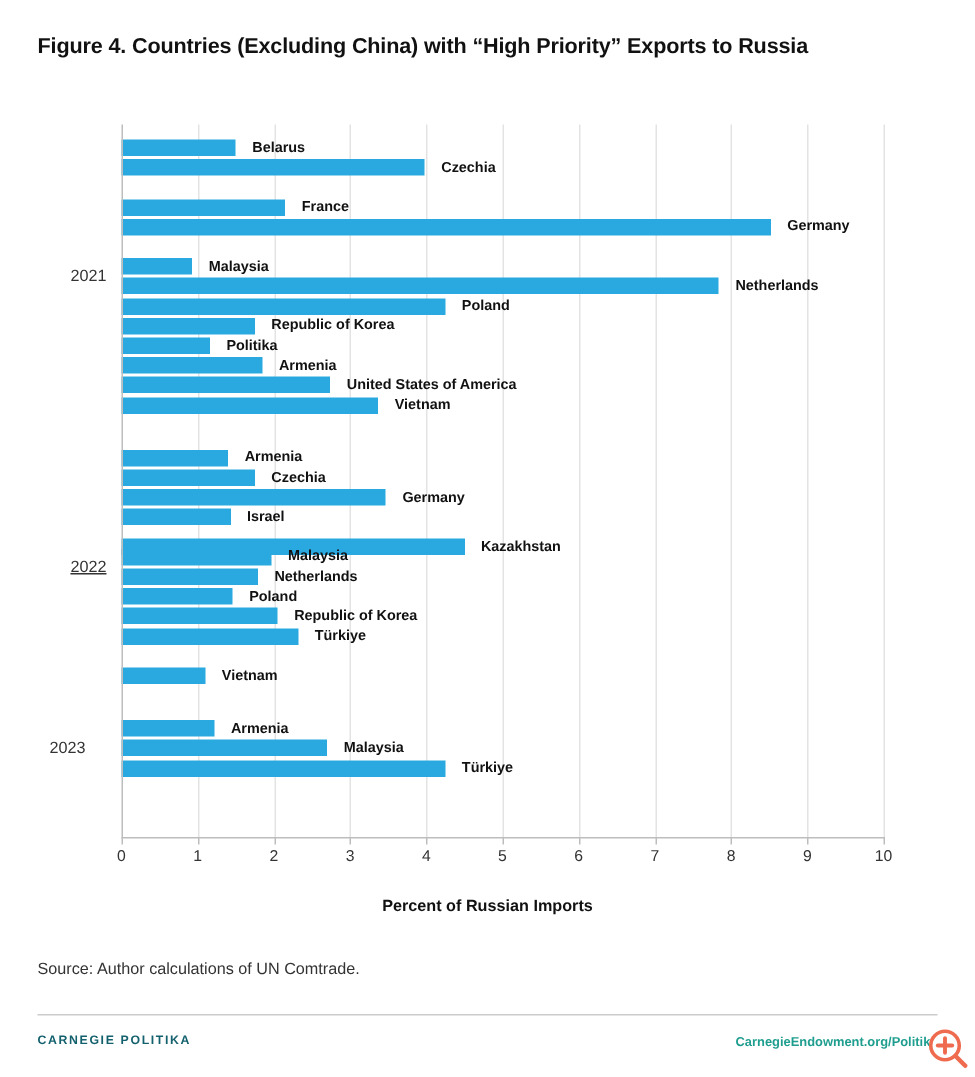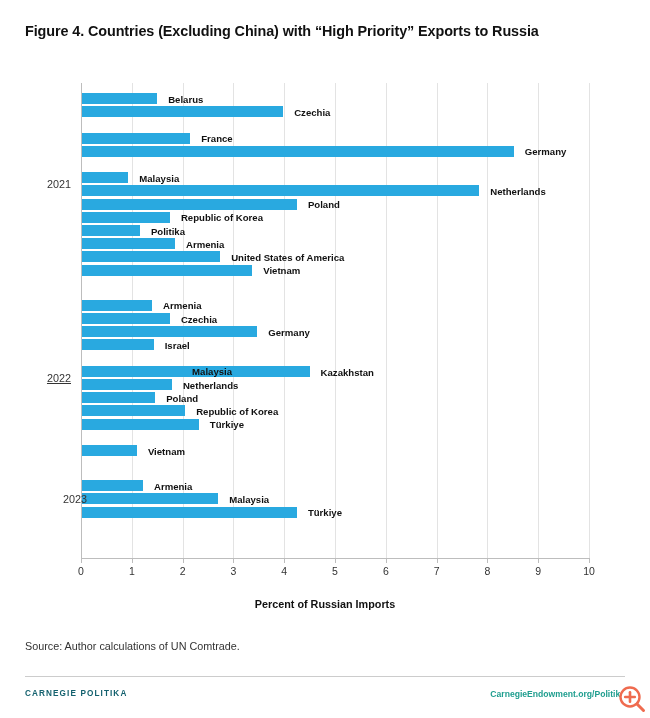--- a/index.html
+++ b/index.html
@@ -243,21 +243,21 @@
         <div class="bar-label" style="left: 88.9px;">Czechia</div>
       </div>
       <div class="bar-row" style="top: 243.2px; width: 508px;">
         <div class="bar" style="width: 176.276px; background: rgb(41, 169, 224);"></div>
         <div class="bar-label" style="left: 176.276px;">Germany</div>
       </div>
       <div class="bar-row" style="top: 256.4px; width: 508px;">
         <div class="bar" style="width: 72.644px; background: rgb(41, 169, 224);"></div>
         <div class="bar-label" style="left: 72.644px;">Israel</div>
       </div>
-      <div class="bar-row" style="top: 283px; width: 508px;">
+      <div class="bar-row" style="top: 276px; width: 508px;">
         <div class="bar" style="width: 228.6px; background: rgb(41, 169, 224);"></div>
         <div class="bar-label" style="left: 228.6px;">Kazakhstan</div>
       </div>
       <div class="bar-row" style="top: 282.8px; width: 508px;">
         <div class="bar" style="width: 100.076px; background: rgb(41, 169, 224);"></div>
         <div class="bar-label" style="left: 100.076px;">Malaysia</div>
       </div>
       <div class="bar-row" style="top: 296px; width: 508px;">
         <div class="bar" style="width: 90.932px; background: rgb(41, 169, 224);"></div>
         <div class="bar-label" style="left: 90.932px;">Netherlands</div>
@@ -313,21 +313,21 @@
       <div class="tick" style="left: 487.4px;"></div>
       <div class="tick-label" style="left: 487.4px;">8</div>
       <div class="tick" style="left: 538.2px;"></div>
       <div class="tick-label" style="left: 538.2px;">9</div>
       <div class="tick" style="left: 589px;"></div>
       <div class="tick-label" style="left: 589px;">10</div>
     </div>
   <div id="year-labels">
       <div class="year-label" style="top: 184.3px; left: 11px; right: auto;">2021</div>
       <div class="year-label" style="top: 377.9px; left: 11px; right: auto; text-decoration: underline;">2022</div>
-      <div class="year-label" style="top: 498.9px; left: 27px; right: auto;">2023</div>
+      <div class="year-label" style="top: 498.9px; left: 15px; right: auto; text-align: center;">2023</div>
     </div>
 </div>
 
 <div class="axis-title">Percent of Russian Imports</div>
 <div class="source-note">Source: Author calculations of UN Comtrade.</div>
 
 <div class="footer-rule"></div>
 <div class="footer-brand">CARNEGIE POLITIKA</div>
 <div class="footer-url">CarnegieEndowment.org/Politika</div>
 <div class="zoom-cursor">

